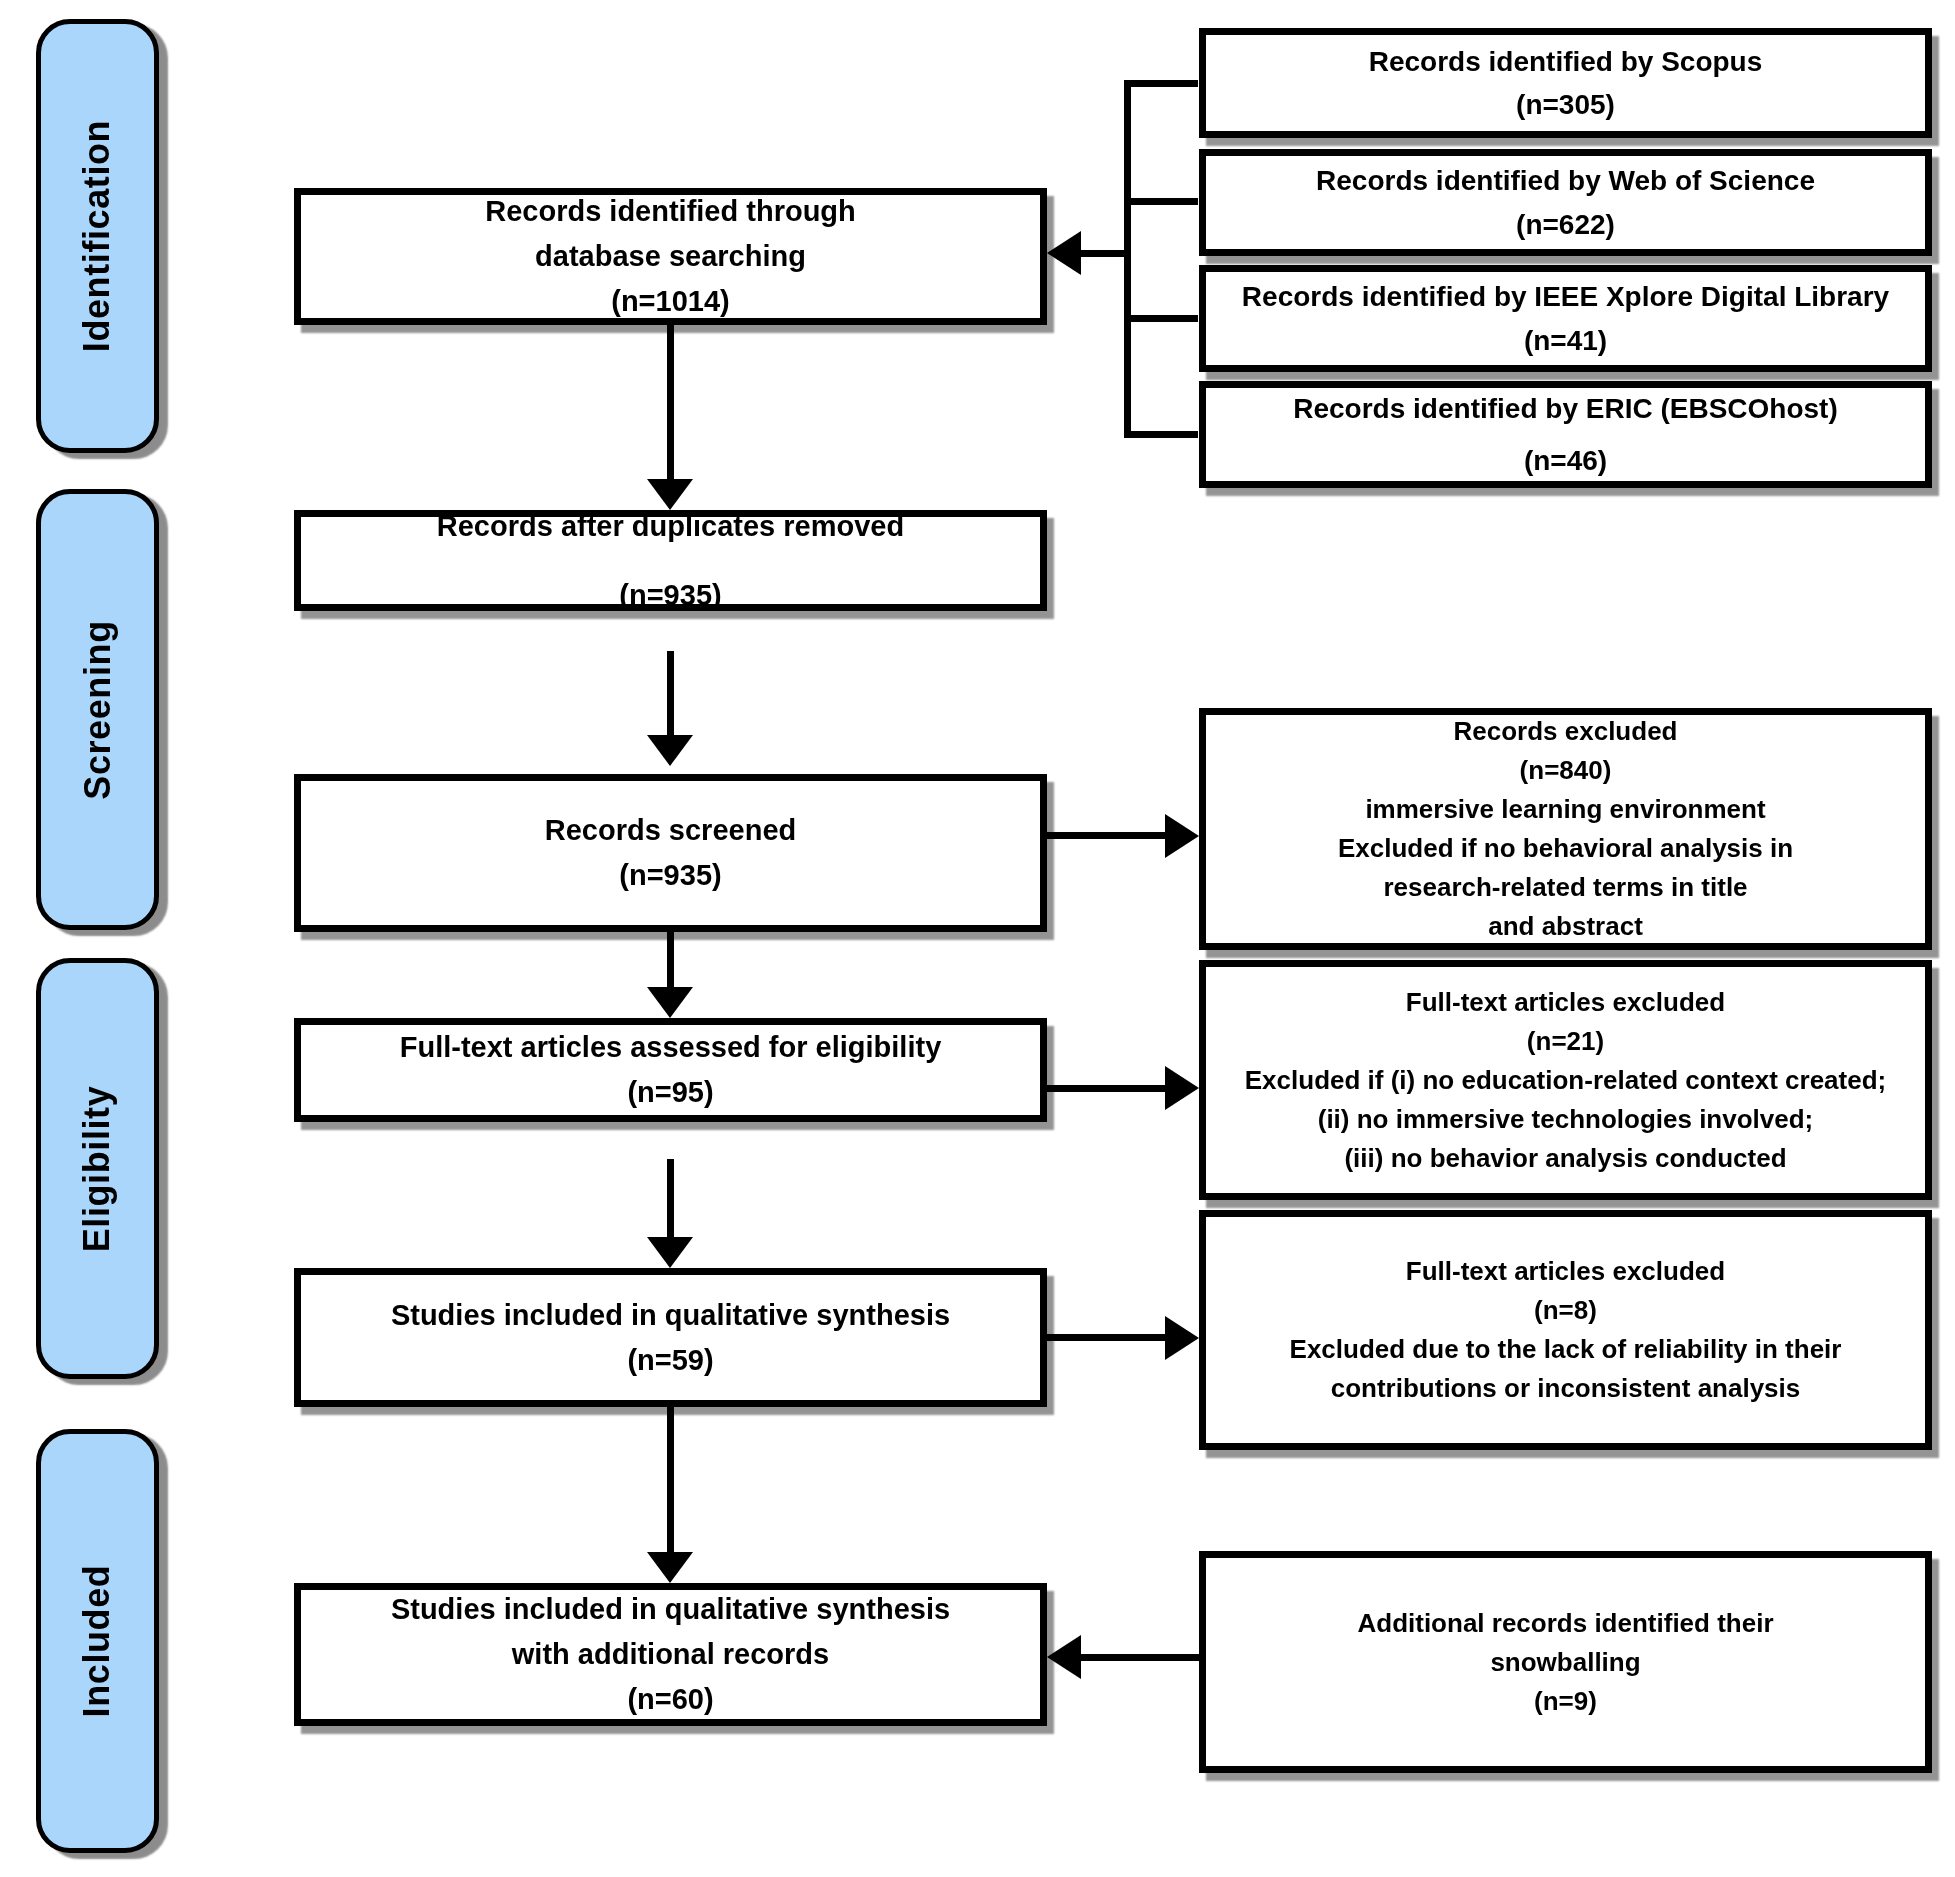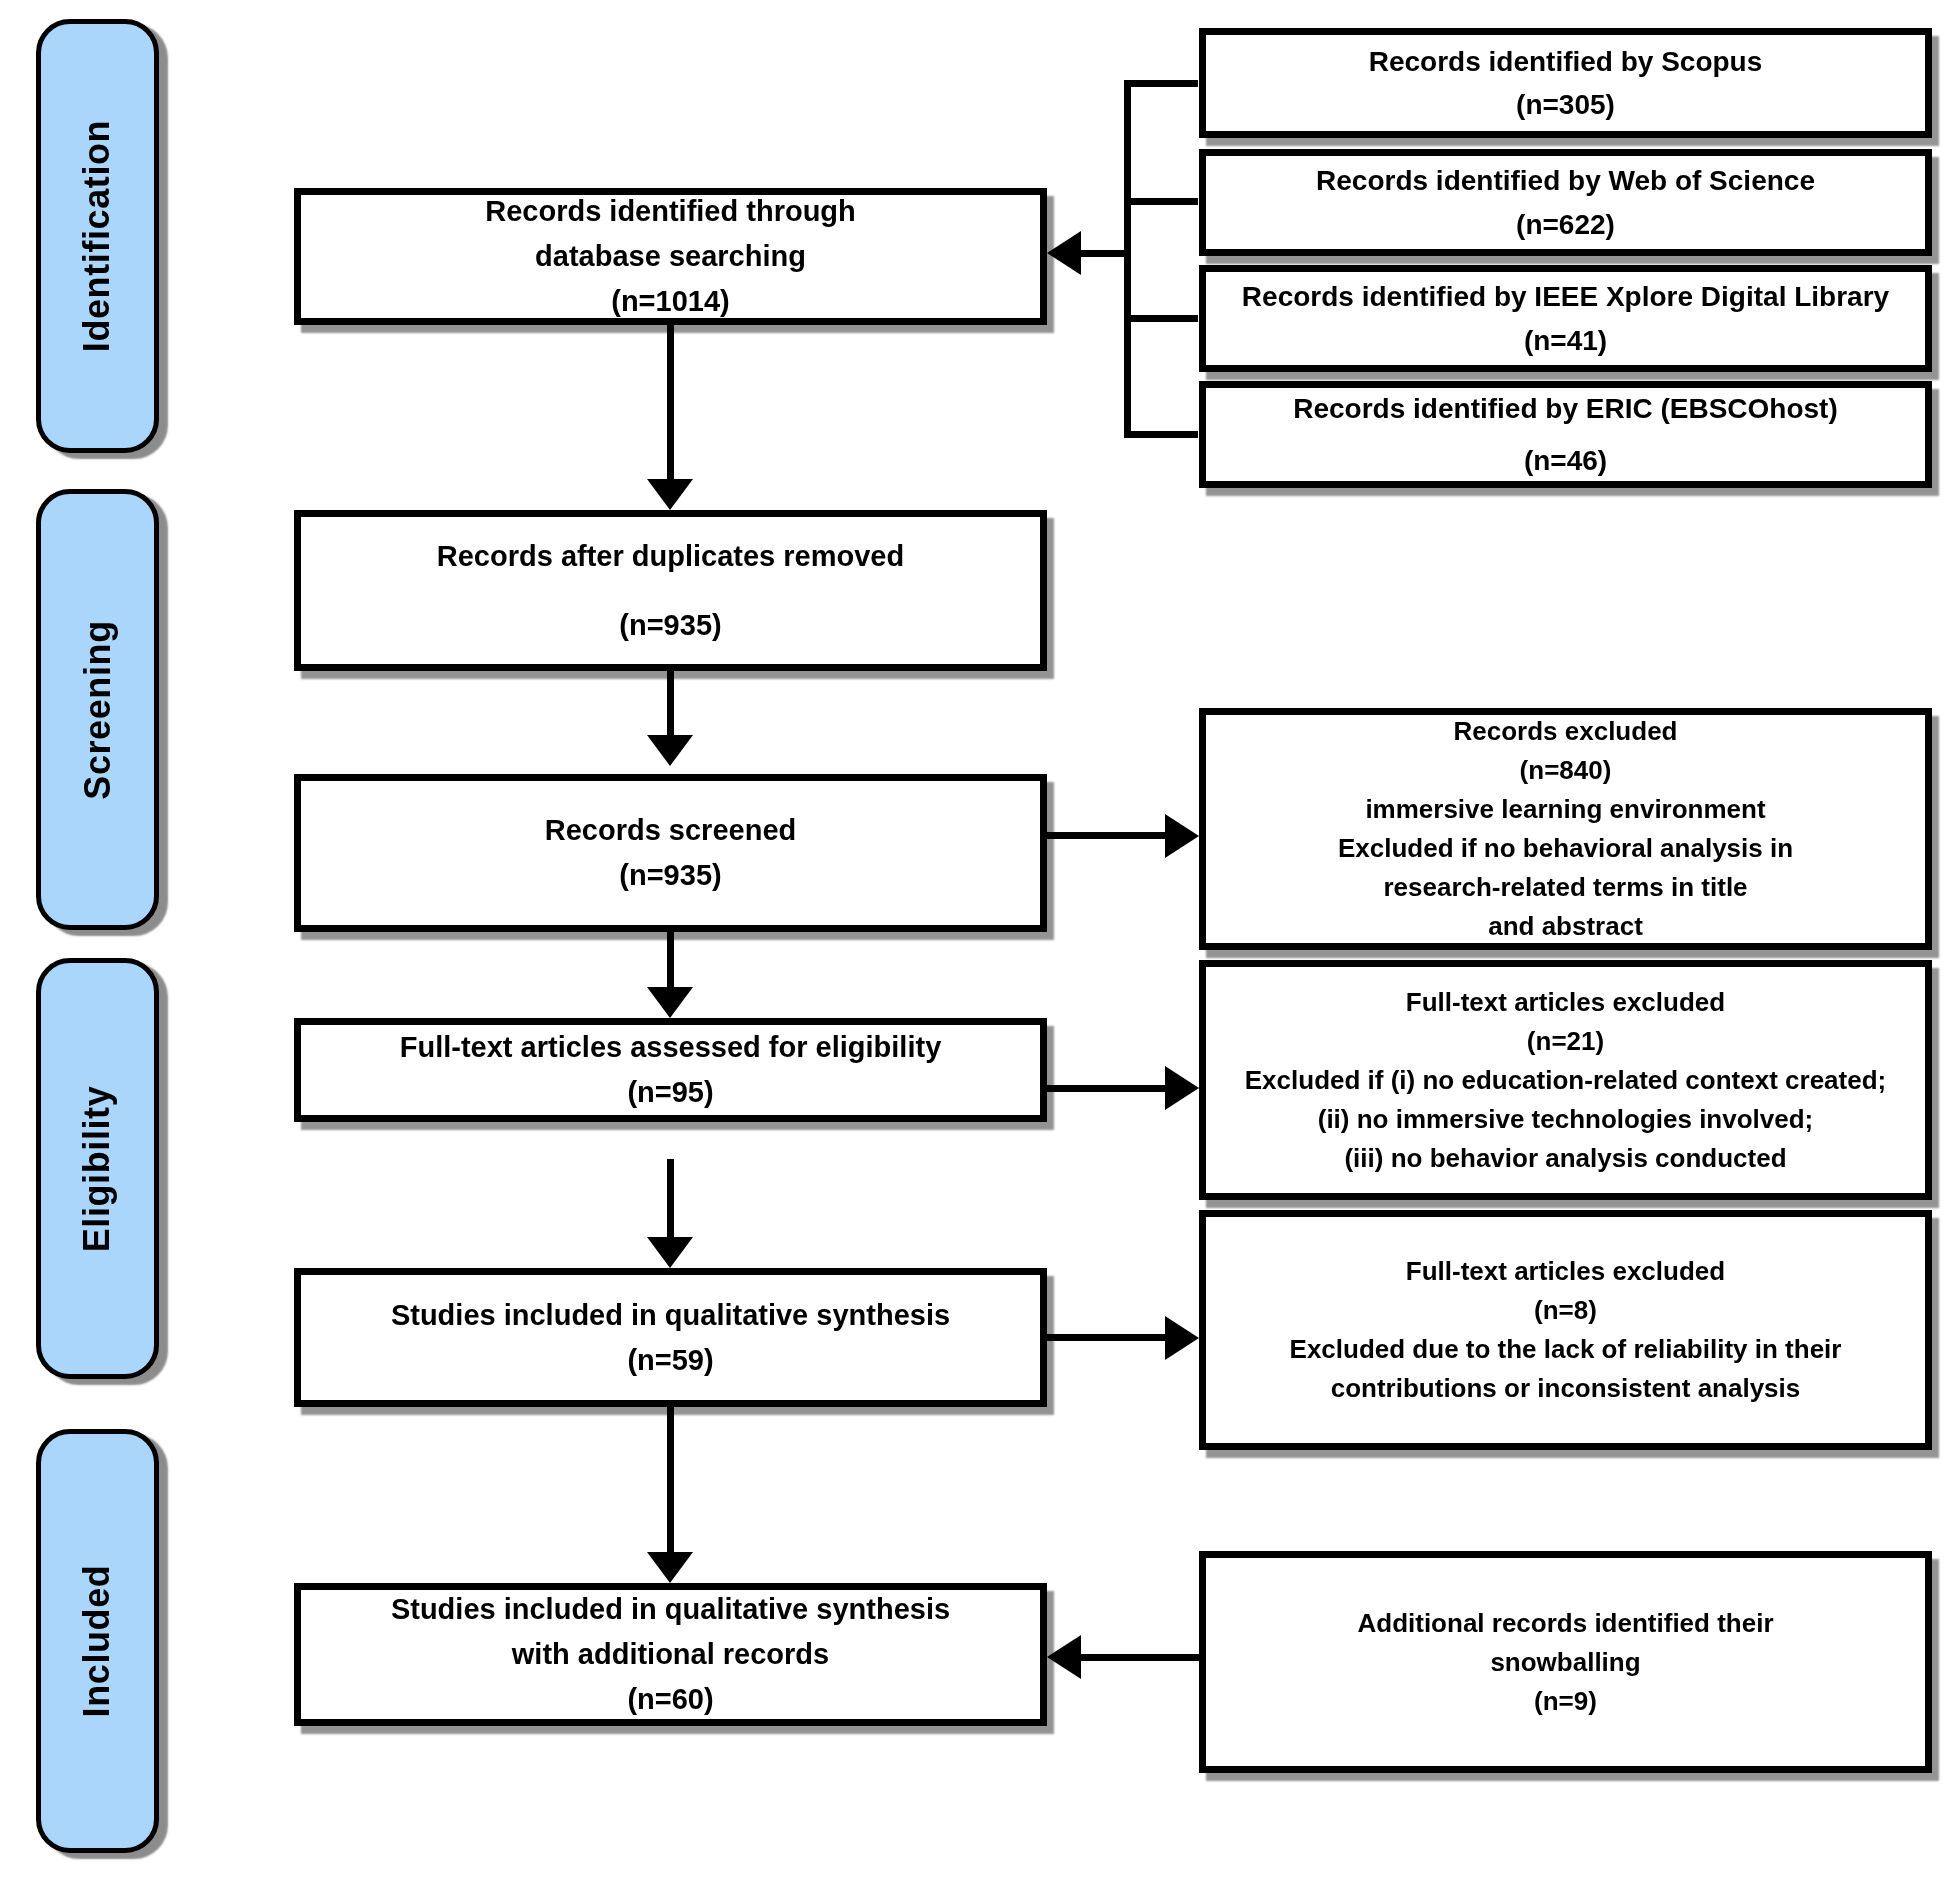--- a/index.html
+++ b/index.html
@@ -62,21 +62,21 @@
   <div class="stage" style="top:1429px;height:424px;">
     <span class="stage-label">Included</span>
   </div>
 
   <div class="box mbox" style="top:188px;height:137px;">
     <div class="bl">Records identified through</div>
     <div class="bl">database searching</div>
     <div class="bl">(n=1014)</div>
   </div>
 
-  <div class="box mbox" style="top:510px;height:161px;gap:24px;">
+  <div class="box mbox" style="top:510px;height:101px;gap:24px;">
     <div class="bl">Records after duplicates removed</div>
     <div class="bl">(n=935)</div>
   </div>
 
   <div class="box mbox" style="top:774px;height:158px;">
     <div class="bl">Records screened</div>
     <div class="bl">(n=935)</div>
   </div>
 
   <div class="box mbox" style="top:1018px;height:104px;">

